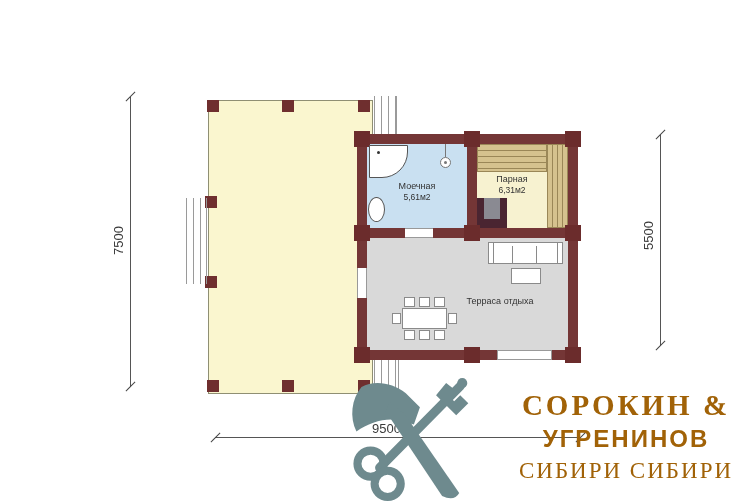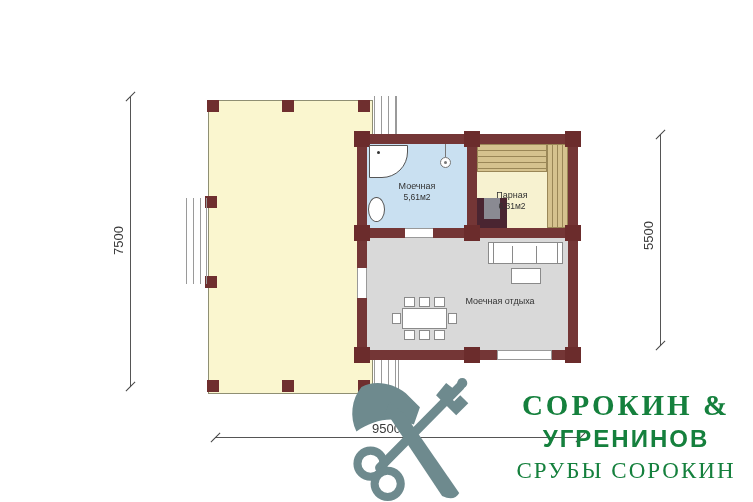--- a/index.html
+++ b/index.html
@@ -31,21 +31,21 @@
   .room-label{color:#333;text-align:center;line-height:1.25;}
   .room-label .nm{font-size:9px;}
   .room-label .ar{font-size:8.5px;}
   
   .dim-line-v{width:1px;background:#555;}
   .dim-line-h{height:1px;background:#555;}
   .dim-tick{width:13px;height:1px;background:#444;transform:rotate(-45deg);}
   .dim-text{font-size:13px;color:#3a3a3a;}
   .dim-text.vert{transform:rotate(-90deg);transform-origin:center;}
   
-  .logo-text{color:#15803d;text-align:center;z-index:6;}
+  .logo-text{color:#a16207;text-align:center;z-index:6;}
   .logo-l1{font-family:"Liberation Serif","DejaVu Serif",serif;font-weight:bold;font-size:29px;letter-spacing:3px;line-height:33px;}
   .logo-l2{font-family:Liberation Sans, sans-serif;font-weight:bold;font-size:24px;letter-spacing:2px;line-height:34px;}
   .logo-l3{font-family:"Liberation Serif","DejaVu Serif",serif;font-weight:normal;font-size:23px;letter-spacing:2px;line-height:29px;}
 </style>
 </head>
 <body>
 
 <div id="canvas">
 
   <div class="abs dim-line-v" style="left:130px;top:97px;height:290px;"></div>
@@ -130,26 +130,26 @@
   <div class="abs furn" style="left:404px;top:330px;width:11px;height:10px;"></div>
   <div class="abs furn" style="left:419px;top:330px;width:11px;height:10px;"></div>
   <div class="abs furn" style="left:434px;top:330px;width:11px;height:10px;"></div>
   <div class="abs furn" style="left:392px;top:313px;width:9px;height:11px;"></div>
   <div class="abs furn" style="left:448px;top:313px;width:9px;height:11px;"></div>
 
   <div class="abs room-label" style="left:367px;top:181px;width:100px;">
     <div class="nm">Моечная</div>
     <div class="ar">5,61м2</div>
   </div>
-  <div class="abs room-label" style="left:477px;top:190px;width:70px;">
+  <div class="abs room-label" style="left:477px;top:174px;width:70px;">
     <div class="nm">Парная</div>
     <div class="ar">6,31м2</div>
   </div>
   <div class="abs room-label" style="left:400px;top:296px;width:200px;">
-    <div class="nm">Моечная отдыха</div>
+    <div class="nm">Терраса отдыха</div>
   </div>
 
   <svg class="abs" viewBox="0 0 160 130" style="left:346px;top:371px;width:168px;height:131px;z-index:5;" xmlns="http://www.w3.org/2000/svg">
     <g fill="#6e8a8e" stroke="#6e8a8e">
 
       <path stroke="none" d="M 12 16 C 2 28 0 46 7 60 C 20 51 36 46 50 49 L 64 53 L 70 36 L 56 22 C 42 11 24 9 12 16 Z"></path>
 
       <path stroke="none" d="M 40 31 L 55 43 L 109 121 Q 104 130 92 124 L 36 40 Z"></path>
 
       <line x1="30" y1="96" x2="110" y2="15" stroke-width="9" stroke-linecap="round"></line>
@@ -158,16 +158,16 @@
 
       <path stroke="none" d="M 86 24 L 106 44 L 118 32 L 110 24 L 104 30 L 98 24 L 104 18 L 96 12 Z"></path>
 
       <circle cx="21" cy="92" r="13" fill="none" stroke-width="8"></circle>
       <circle cx="38" cy="112" r="13" fill="none" stroke-width="8"></circle>
     </g>
   </svg>
   <div class="abs logo-text" style="left:505px;top:389px;width:242px;">
     <div class="logo-l1">СОРОКИН &amp;</div>
     <div class="logo-l2">УГРЕНИНОВ</div>
-    <div class="logo-l3">СРУБЫ СОРОКИН</div>
+    <div class="logo-l3">СИБИРИ СИБИРИ</div>
   </div>
 
 </div>
 
 </body></html>

